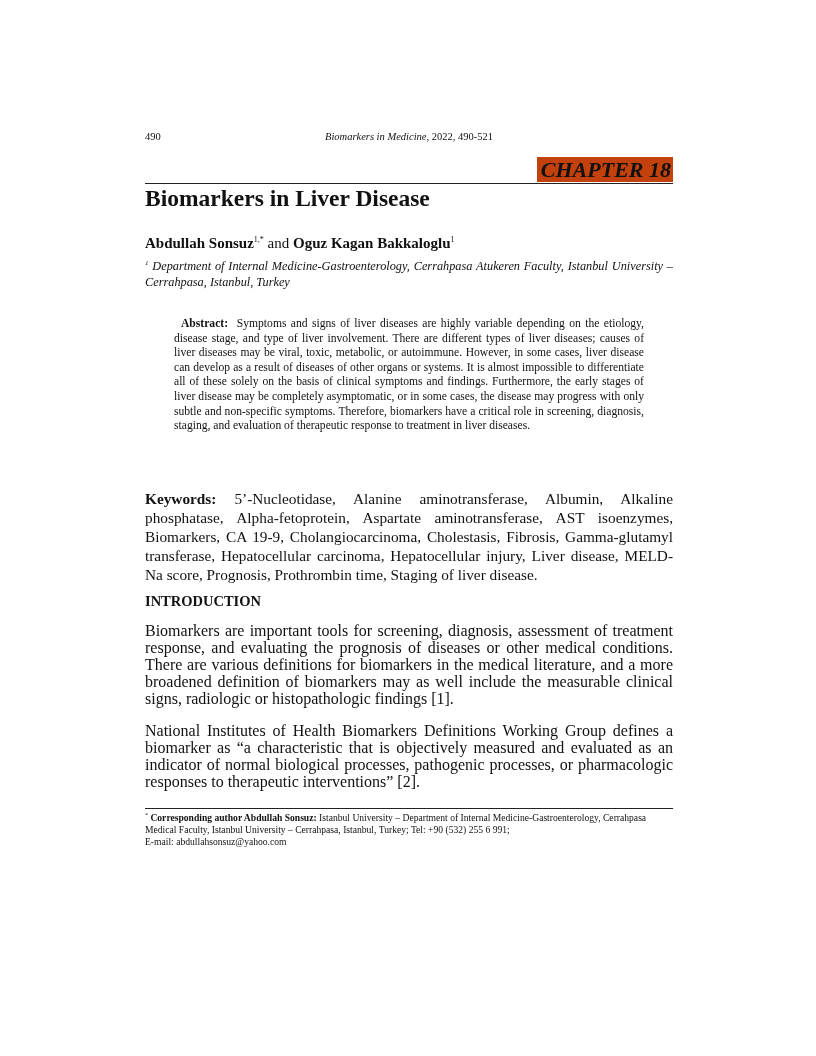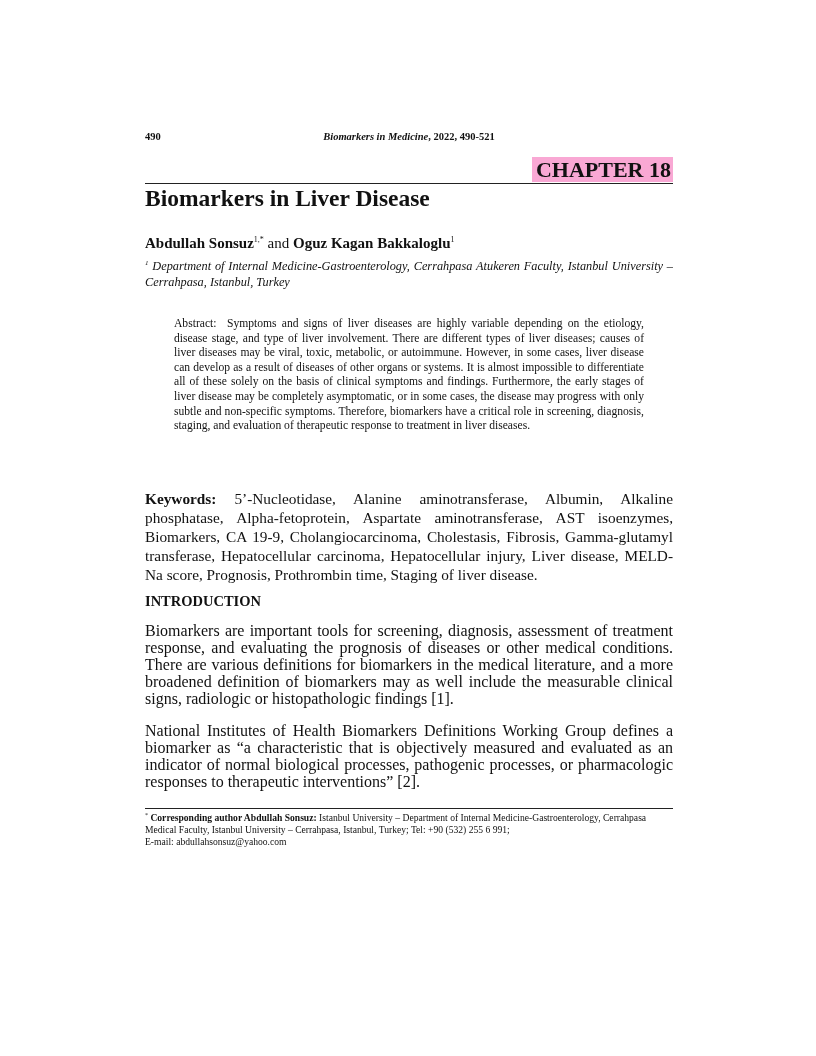--- a/index.html
+++ b/index.html
@@ -1,41 +1,41 @@
 <!DOCTYPE html>
 <html><head>
   <meta charset="utf-8">
   <style>
     html, body { margin: 0; padding: 0; background: #ffffff; }
     body { width: 816px; height: 1056px; position: relative; overflow: hidden;
            font-family: "Liberation Serif", serif; color: #111; }
     .page { position: absolute; left: 145px; top: 0; width: 528px; }
 
     .running-head { position: absolute; top: 131px; left: 0; width: 528px; height: 14px;
-                    font-size: 10.5px; font-weight: bold; }
+                    font-size: 10.5px; font-weight: normal; }
     .running-head .pnum { position: absolute; left: 0; top: 0; }
     .running-head .journal { position: absolute; left: 0; width: 528px; text-align: center; top: 0; }
     .running-head .journal i { font-style: italic; }
 
-    .chapter-box { position: absolute; top: 157px; right: 0; background: #f9a8d4;
-                   font-weight: bold; font-size: 22px; padding: 1px 2px 0 4px; line-height: 24px; }
+    .chapter-box { position: absolute; top: 157px; right: 0; background: #c2410c;
+                   font-weight: bold; font-size: 22px; padding: 1px 2px 0 4px; line-height: 24px; font-style: italic; }
     .chapter-rule { position: absolute; top: 183px; left: 0; width: 528px; height: 0;
                     border-top: 1.2px solid #222; }
 
     .title { position: absolute; top: 183px; left: 0; font-size: 23.5px; font-weight: bold; margin: 0; line-height: 30px; }
     .authors { position: absolute; top: 234px; left: 0; font-size: 15px; line-height: 18px; }
     .authors b { font-weight: bold; margin-top: 34px; }
     .authors sup { font-size: 8px; vertical-align: 6px; line-height: 0; }
     .affil { position: absolute; top: 258px; left: 0; width: 528px; font-size: 12.3px; font-style: italic;
              line-height: 16px; text-align: justify; }
     .affil sup { font-size: 7px; vertical-align: 5px; line-height: 0; }
 
     .abstract { position: absolute; top: 317px; left: 29px; width: 470px; font-size: 11.6px;
                 line-height: 14.6px; text-align: justify; }
-    .abstract b { font-weight: normal; }
+    .abstract b { font-weight: bold; margin-left: 7px; }
 
     .keywords { position: absolute; top: 489px; left: 0; width: 528px; font-size: 15.3px;
                 line-height: 19px; text-align: justify; }
     .keywords b { font-weight: bold; }
 
     .intro-heading { position: absolute; top: 593px; left: 0; font-size: 14.5px; font-weight: bold; }
 
     .para { position: absolute; left: 0; width: 528px; font-size: 16px; line-height: 17px; text-align: justify; }
     .para1 { top: 622px; }
     .para2 { top: 722px; }

